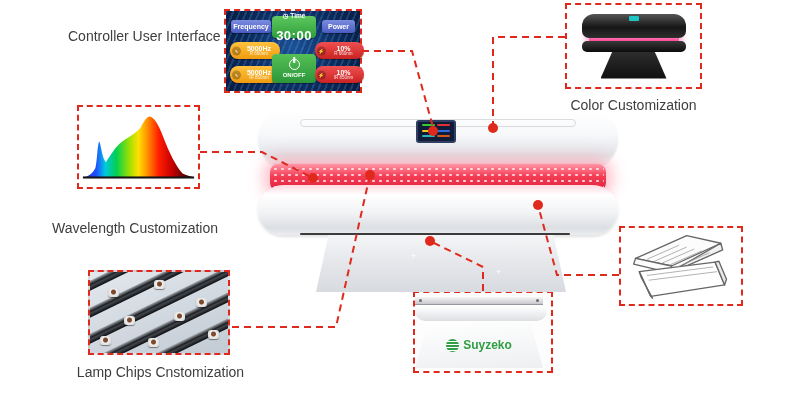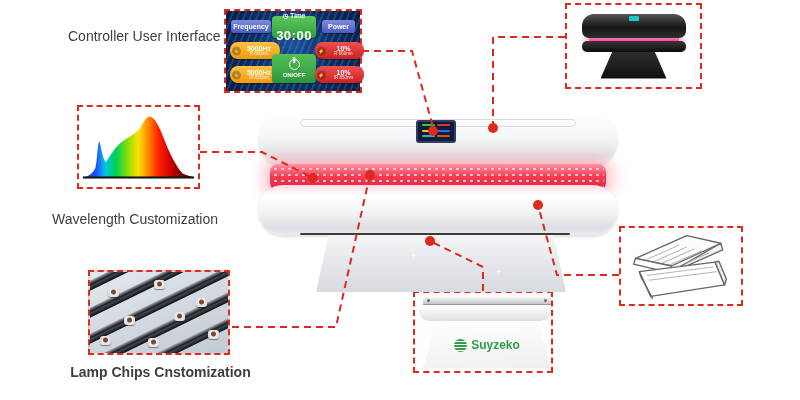--- a/index.html
+++ b/index.html
@@ -55,35 +55,35 @@
            background:linear-gradient(#ff8cc4,#ff3d8e);box-shadow:0 0 8px 2px rgba(255,70,150,.8);}
   .bb-base{width:104px;height:11px;margin-top:-1px;background:linear-gradient(#383838,#0c0c0c);
            border-radius:5px;}
   .bb-stand{width:66px;height:27px;background:linear-gradient(#2d2d2d,#101010);
             clip-path:polygon(18% 0,82% 0,100% 100%,0 100%);}
   .color-lbl{left:565px;top:96px;width:137px;}
 
   
   .wave-box{left:77px;top:105px;width:123px;height:84px;}
   .wave-box svg{position:absolute;inset:2px;width:115px;height:76px;}
-  .wave-lbl{left:40px;top:210px;width:190px;}
+  .wave-lbl{left:40px;top:219px;width:190px;}
 
   
   .lamp-box{left:88px;top:270px;width:142px;height:85px;overflow:hidden;
             background:linear-gradient(160deg,#e3e8ee,#c2cad3);}
   .rail{position:absolute;width:250px;height:9px;left:-55px;transform:rotate(-26deg);
         background:linear-gradient(180deg,#a8adb3,#1e2023 40%,#41464c 60%,#0b0c0e);}
   .chip{position:absolute;width:11px;height:9px;border-radius:3px;
         background:radial-gradient(circle at 50% 45%,#7c4a2d 0 2px,#efefef 3px,#cdcdcd);
         box-shadow:0 1px 1px rgba(0,0,0,.45);}
-  .lamp-lbl{left:58px;top:363px;width:205px;font-weight:bold;}
+  .lamp-lbl{left:58px;top:363px;width:205px;}
 
   
   .logo-box{left:413px;top:291px;width:140px;height:82px;background:#fdfdfd;display:flex;
-            flex-direction:column;align-items:flex-end;padding-top:4px;}
+            flex-direction:column;align-items:flex-start;padding-top:4px;}
   .rail-bar{width:128px;height:7px;background:linear-gradient(#f6f6f6,#c8c8cc);
             border-bottom:1px solid #97979e;position:relative;}
   .rail-bar i{position:absolute;top:2px;width:3px;height:3px;border-radius:50%;background:#6a6a70;}
   .rail-bar i.l{left:4px;} .rail-bar i.r{right:4px;}
   .cover-bar{width:132px;height:15px;background:linear-gradient(#ffffff,#dde0e3);
              border-radius:0 0 10px 10px;margin-top:1px;}
   .logo-panel{width:128px;height:46px;margin-top:1px;background:linear-gradient(175deg,#ffffff,#edeff1);
               clip-path:polygon(10% 0,90% 0,100% 100%,0 100%);display:flex;align-items:center;
               justify-content:center;gap:4px;}
   .logo-globe{width:13px;height:13px;border-radius:50%;
@@ -173,20 +173,21 @@
   </div>
 
   <div class="dashed-box color-box">
     <div class="bb-canopy">
       <div class="bb-screen"></div>
     </div>
     <div class="bb-glow"></div>
     <div class="bb-base"></div>
     <div class="bb-stand"></div>
   </div>
+  <div class="lbl center color-lbl">Color Customization</div>
 
   <div class="dashed-box wave-box">
     <svg viewBox="0 0 120 80" preserveAspectRatio="none">
       <defs>
         <linearGradient id="spec" x1="0" y1="0" x2="1" y2="0">
           <stop offset="0%" stop-color="#2a2ac8"></stop>
           <stop offset="12%" stop-color="#1e50ff"></stop>
           <stop offset="20%" stop-color="#00c8e0"></stop>
           <stop offset="30%" stop-color="#00d050"></stop>
           <stop offset="42%" stop-color="#a0e000"></stop>

